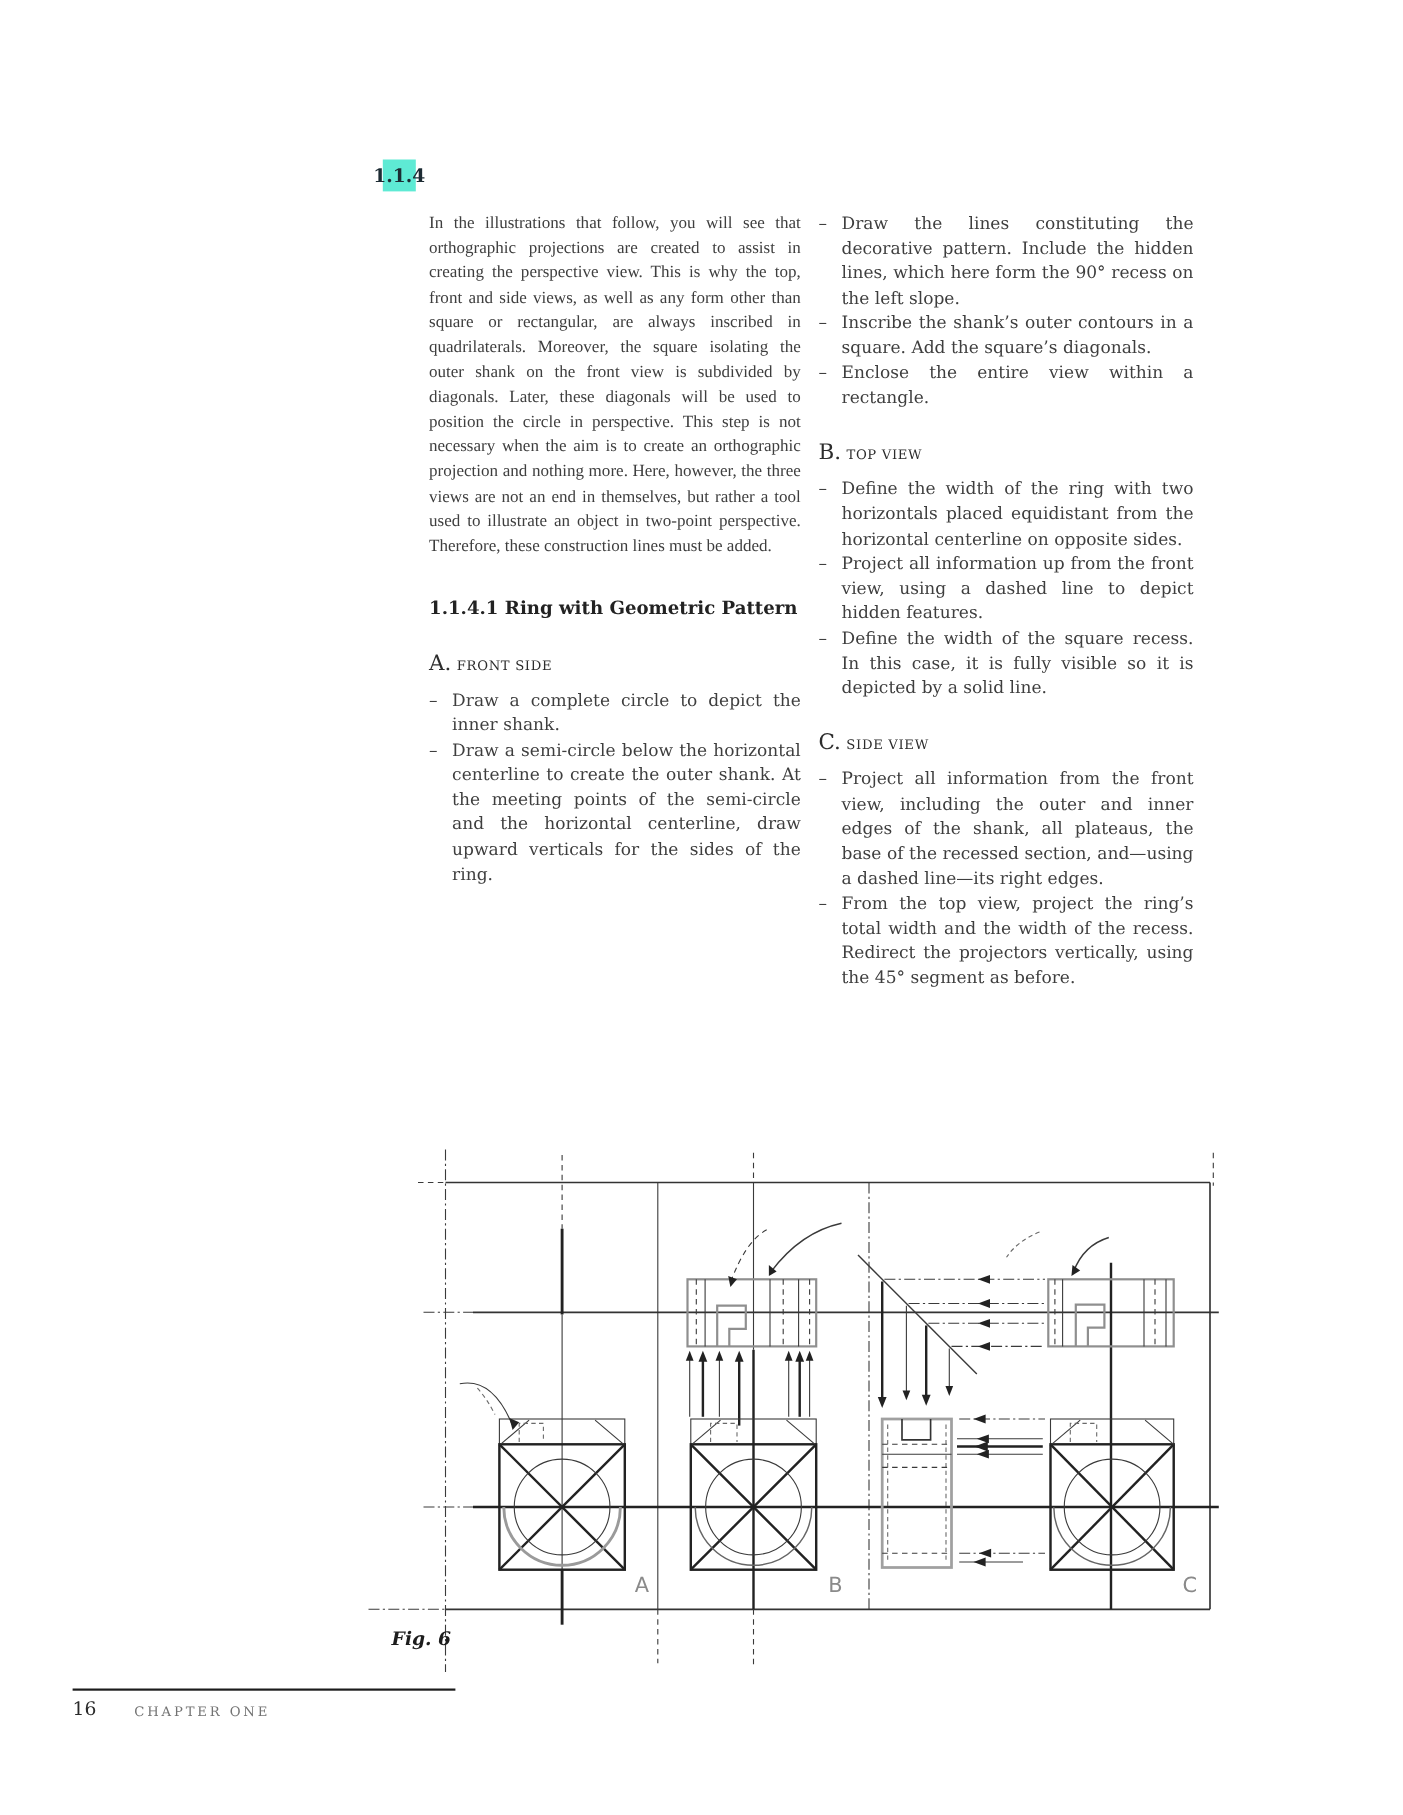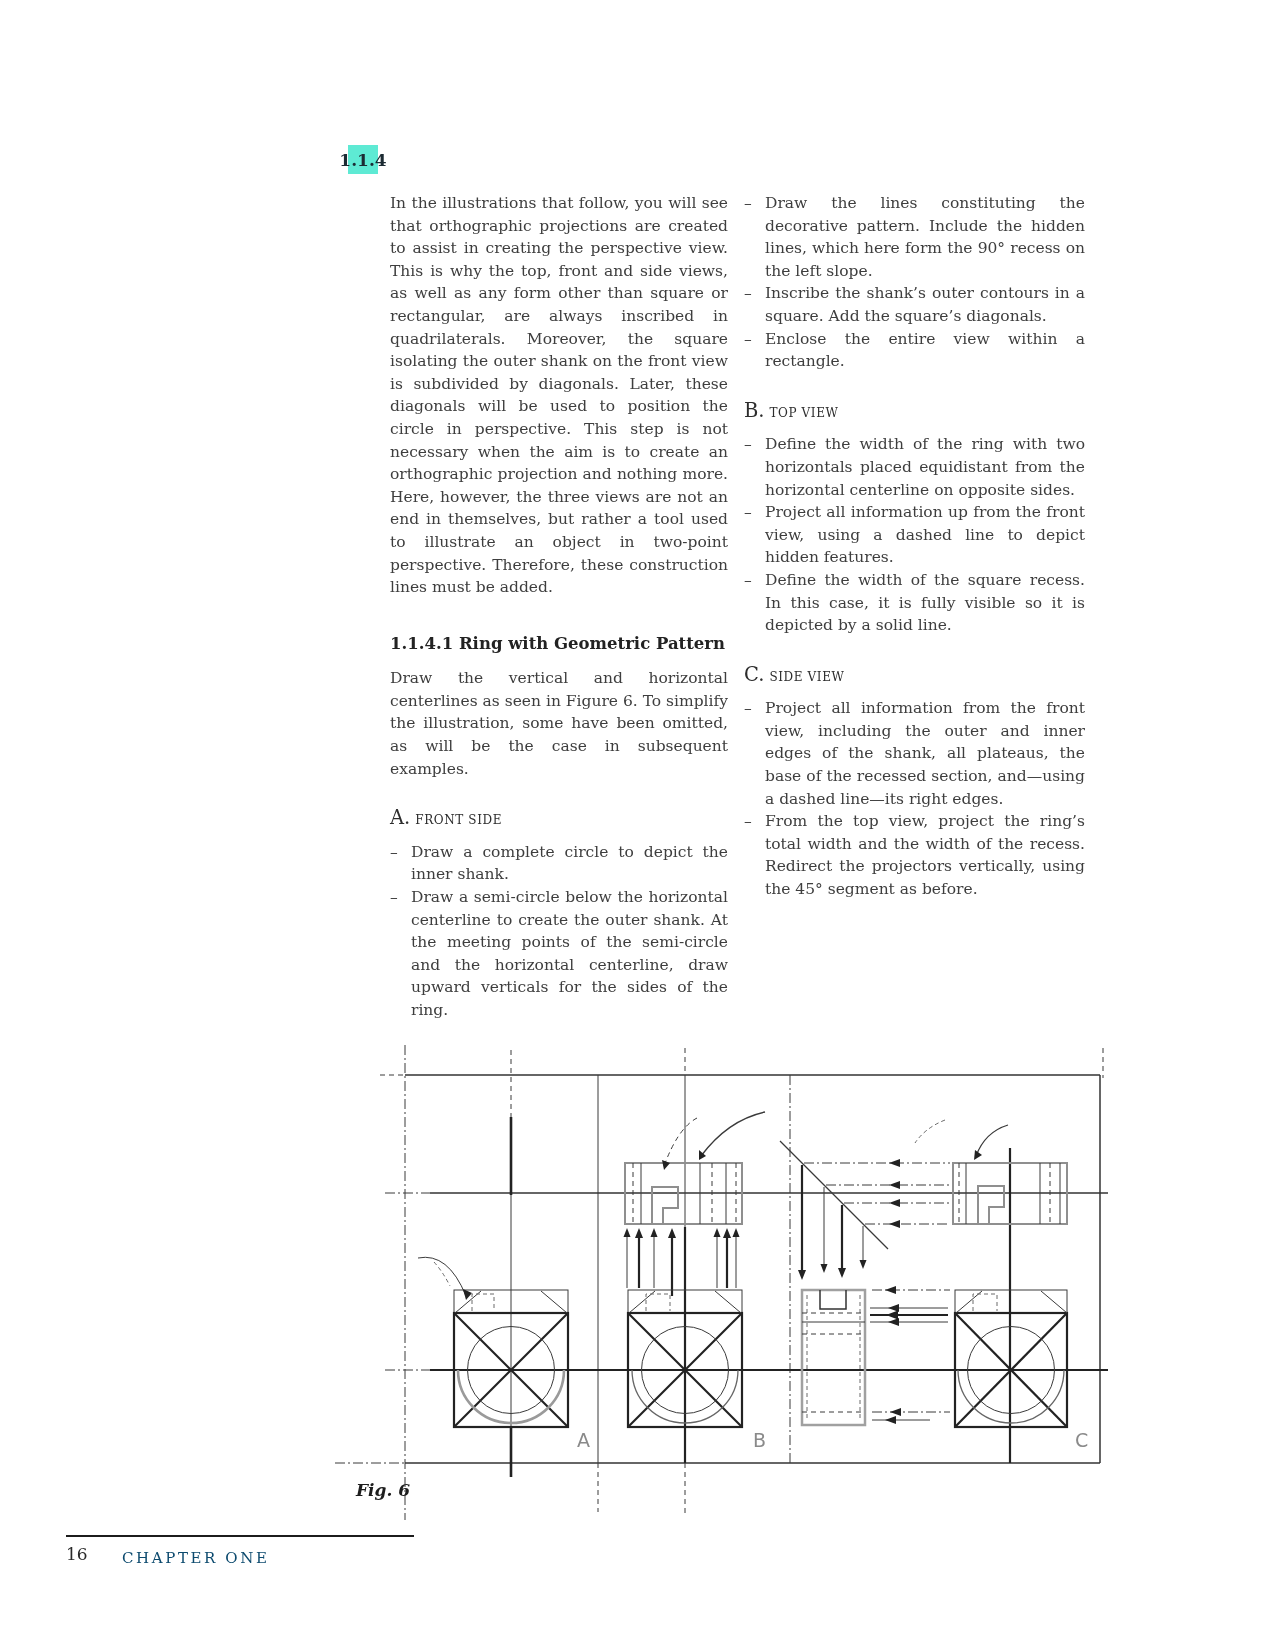--- a/index.html
+++ b/index.html
@@ -7,34 +7,34 @@
 
   .heading-bar{position:absolute;left:348px;top:145px;width:372px;height:29px;display:flex;}
   .hnum{background:#5eead4;width:30px;display:flex;align-items:center;justify-content:center;
         font-weight:bold;font-size:17px;color:#1c2b33;}
   .htitle{background:#bdd8e2;flex:1;display:flex;align-items:center;padding-left:8px;
         font-weight:bold;font-size:17px;color:#1c2b33;}
 
   .col{position:absolute;color:#3e3e3e;font-size:15.5px;line-height:22.6px;}
   .col-left{left:390px;top:192px;width:338px;}
   .col-right{left:744px;top:192px;width:341px;}
-  p.body{margin:0;text-align:justify;}
+  p.body{margin:0;text-align:justify;font-family:Liberation Serif, serif;}
   .subhead{font-weight:bold;font-size:16.5px;color:#222;margin:34px 0 12px;}
   .sechead{margin:27px 0 9px;color:#2d2d2d;}
   .sechead .big{font-size:19.5px;}
   .sechead .small{font-size:12px;letter-spacing:.6px;}
   .list .li{display:flex;}
   .list .dash{width:21px;flex:none;}
   .list .litext{flex:1;text-align:justify;}
 
   .fig-caption{position:absolute;left:356px;top:1480px;font-weight:bold;font-style:italic;
         font-size:17px;color:#1d1d1d;}
   .footer-rule{position:absolute;left:66px;top:1535px;width:348px;height:2px;background:#1c1c1c;}
   .page-num{position:absolute;left:66px;top:1544px;font-size:17px;color:#2a2a2a;}
-  .chapter{position:absolute;left:122px;top:1549px;font-size:15px;letter-spacing:2.6px;color:#0c4a6e;}
+  .chapter{position:absolute;left:122px;top:1549px;font-size:12px;letter-spacing:2.6px;color:#737373;}
 
   svg.fig{position:absolute;left:330px;top:1040px;width:790px;height:480px;}
   .s1{stroke:#3a3a3a;stroke-width:1;fill:none;}
   .s13{stroke:#3a3a3a;stroke-width:1.3;fill:none;}
   .s15{stroke:#333;stroke-width:1.5;fill:none;}
   .s2{stroke:#222;stroke-width:2.2;fill:none;}
   .s25{stroke:#222;stroke-width:2.6;fill:none;}
   .g13{stroke:#666;stroke-width:1.3;fill:none;}
   .g2{stroke:#8f8f8f;stroke-width:2;fill:none;}
   .g25{stroke:#a0a0a0;stroke-width:2.5;fill:none;}
@@ -48,21 +48,20 @@
 </head>
 <body>
 
 <div class="heading-bar">
   <div class="hnum">1.1.4</div>
 </div>
 
 <div class="col col-left">
   <p class="body">In the illustrations that follow, you will see that orthographic projections are created to assist in creating the perspective view. This is why the top, front and side views, as well as any form other than square or rectangular, are always inscribed in quadrilaterals. Moreover, the square isolating the outer shank on the front view is subdivided by diagonals. Later, these diagonals will be used to position the circle in perspective. This step is not necessary when the aim is to create an orthographic projection and nothing more. Here, however, the three views are not an end in themselves, but rather a tool used to illustrate an object in two-point perspective. Therefore, these construction lines must be added.</p>
   <div class="subhead"><span>1.1.4.1</span>&nbsp;<span>Ring with Geometric Pattern</span></div>
-  <p class="body">Draw the vertical and horizontal centerlines as seen in Figure 6. To simplify the illustration, some have been omitted, as will be the case in subsequent examples.</p>
   <div class="sechead"><span class="big">A.</span> <span class="small">FRONT SIDE</span></div>
   <div class="list">
       <div class="li">
         <span class="dash">–</span>
         <span class="litext">Draw a complete circle to depict the inner shank.</span>
       </div>
       <div class="li">
         <span class="dash">–</span>
         <span class="litext">Draw a semi-circle below the horizontal centerline to create the outer shank. At the meeting points of the semi-circle and the horizontal centerline, draw upward verticals for the sides of the ring.</span>
       </div>

